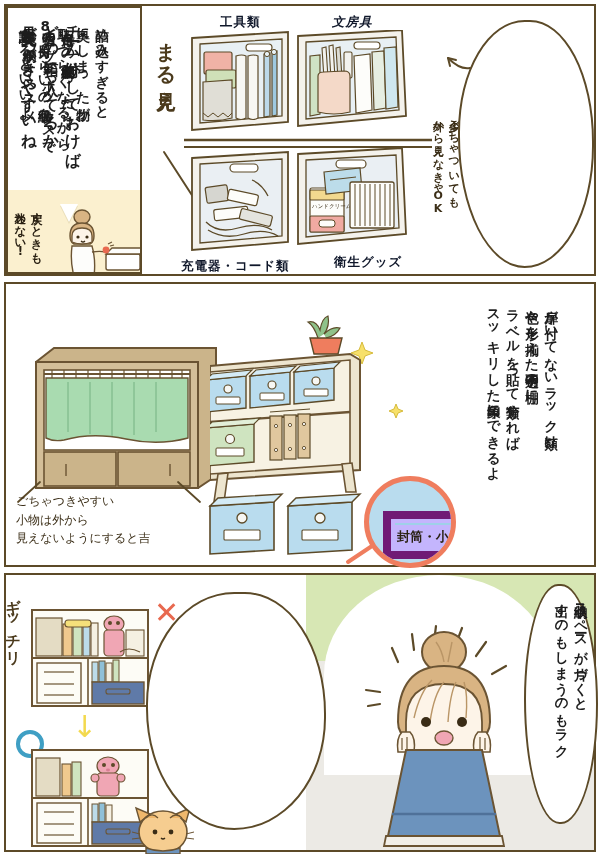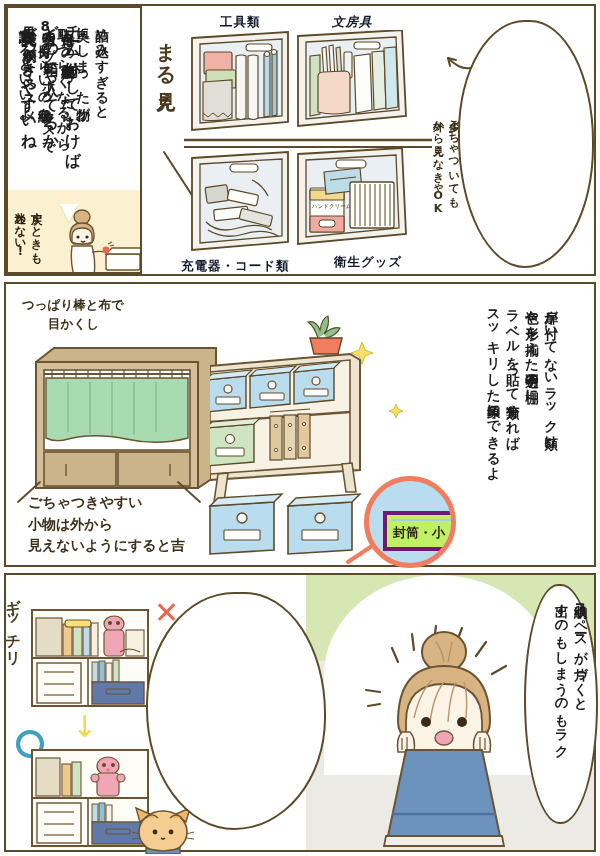--- a/index.html
+++ b/index.html
@@ -42,21 +42,21 @@
 
   
   #bubble-pra{position:absolute;left:452px;top:14px;width:136px;height:248px;}
   #bubble-pra .bub{position:absolute;inset:0;background:#fff;border:2px solid #5c4a28;border-radius:50% 48% 52% 50%/46% 50% 50% 54%;}
   #txt-pra{position:absolute;left:14px;top:16px;height:212px;font-size:13.5px;font-weight:600;}
   #arrow-pra{position:absolute;left:424px;top:42px;width:44px;height:26px;}
   #note-ok{position:absolute;left:424px;top:106px;height:170px;font-size:11px;font-weight:700;color:#3c2f18;}
 
   
   #note-tsuppari{position:absolute;left:22px;top:296px;font-size:12.5px;font-weight:700;line-height:1.5;}
-  #note-gocha{position:absolute;left:28px;top:492px;font-size:14px;font-weight:700;line-height:1.55;}
+  #note-gocha{position:absolute;left:16px;top:492px;font-size:12px;font-weight:400;line-height:1.55;}
   #txt-rack{position:absolute;left:484px;top:300px;height:250px;font-size:13.5px;font-weight:600;}
 
   
   #note-gitchiri{position:absolute;left:2px;top:588px;height:96px;font-size:15px;font-weight:700;color:#4b3a1c;}
   #bubble-tsume{position:absolute;left:146px;top:592px;width:180px;height:238px;}
   #bubble-tsume .bub{position:absolute;inset:0;background:#fff;border:2px solid #5c4a28;border-radius:50% 46% 52% 50%/48% 52% 48% 52%;}
   #txt-tsume{position:absolute;left:16px;top:18px;height:200px;font-size:13.5px;font-weight:600;}
   #txt-shunou{position:absolute;left:552px;top:594px;height:190px;font-size:13.5px;font-weight:600;}
   #bubble-shunou{position:absolute;left:524px;top:584px;width:74px;height:240px;}
   #bubble-shunou .bub{position:absolute;inset:0;background:#fff;border:2px solid #5c4a28;border-radius:46% 50% 50% 48%/48% 50% 50% 52%;}
@@ -194,22 +194,20 @@
     <div id="bubble-pra">
       <div class="bub"></div>
     </div>
     <div class="vtext" id="txt-pra">扉付きの収納棚だったら
 透明のプラボックスで
 丸見え収納がオススメ</div>
   </div>
 
   <div class="panel" id="panel-mid"></div>
 
-  <div class="htext" id="note-tsuppari">つっぱり棒と布で
-      目かくし</div>
 
   <svg style="position:absolute;left:30px;top:336px;" width="190" height="160" viewBox="0 0 190 160">
     <path d="M6 26 L24 12 L186 12 L186 140 L168 152 L6 152Z" fill="#cbb48a" stroke="#6b5433" stroke-width="2"></path>
     <path d="M6 26 L168 26 L168 152 L6 152Z" fill="#d4bf99" stroke="#6b5433" stroke-width="2"></path>
     <rect x="14" y="34" width="146" height="80" fill="#fff" stroke="#6b5433" stroke-width="1.6"></rect>
     <line x1="14" y1="38" x2="160" y2="38" stroke="#6b5433" stroke-width="2"></line>
     <g stroke="#6b5433" stroke-width="1.2">
       <line x1="22" y1="34" x2="22" y2="42"></line>
         <line x1="34" y1="34" x2="34" y2="42"></line>
       <line x1="46" y1="34" x2="46" y2="42"></line>
@@ -305,22 +303,22 @@
     <circle cx="34" cy="30" r="5" fill="#f7f7f3" stroke="#5c4a28" stroke-width="1.3"></circle>
     <rect x="16" y="42" width="36" height="10" rx="1" fill="#fff" stroke="#5c4a28" stroke-width="1.1"></rect>
     <path d="M80 18 L144 14 L144 62 L80 66Z" fill="#b9dcee" stroke="#5c4a28" stroke-width="1.6"></path>
     <path d="M80 18 L88 10 L152 6 L144 14Z" fill="#d4ebf6" stroke="#5c4a28" stroke-width="1.4"></path>
     <circle cx="112" cy="30" r="5" fill="#f7f7f3" stroke="#5c4a28" stroke-width="1.3"></circle>
     <rect x="94" y="42" width="36" height="10" rx="1" fill="#fff" stroke="#5c4a28" stroke-width="1.1"></rect>
   </svg>
 
   <div style="position:absolute;left:364px;top:476px;width:92px;height:92px;border-radius:50%;
               background:#b9dcee;border:5px solid #ef7d5e;box-sizing:border-box;overflow:hidden;">
-    <div style="position:absolute;left:14px;top:30px;width:78px;height:32px;background:#bef264;
-                border:4px solid #701a75;font-family:Liberation Serif, serif;">
+    <div style="position:absolute;left:14px;top:30px;width:78px;height:32px;background:#c4b5fd;
+                border:8px solid #701a75;font-family:Liberation Serif, serif;">
       <div style="position:absolute;left:4px;top:4px;right:4px;height:2px;background:#9fd0e8;"></div>
       <div style="position:absolute;left:6px;top:9px;font-size:13px;font-weight:700;color:#2a2113;
                   white-space:nowrap;">封筒・小</div>
     </div>
   </div>
   <svg style="position:absolute;left:338px;top:540px;" width="40" height="30" viewBox="0 0 40 30">
     <path d="M34 6 L10 22" stroke="#ef7d5e" stroke-width="4" stroke-linecap="round"></path>
   </svg>
 
   <div class="vtext" id="txt-rack">扉が付いてないラック類は

